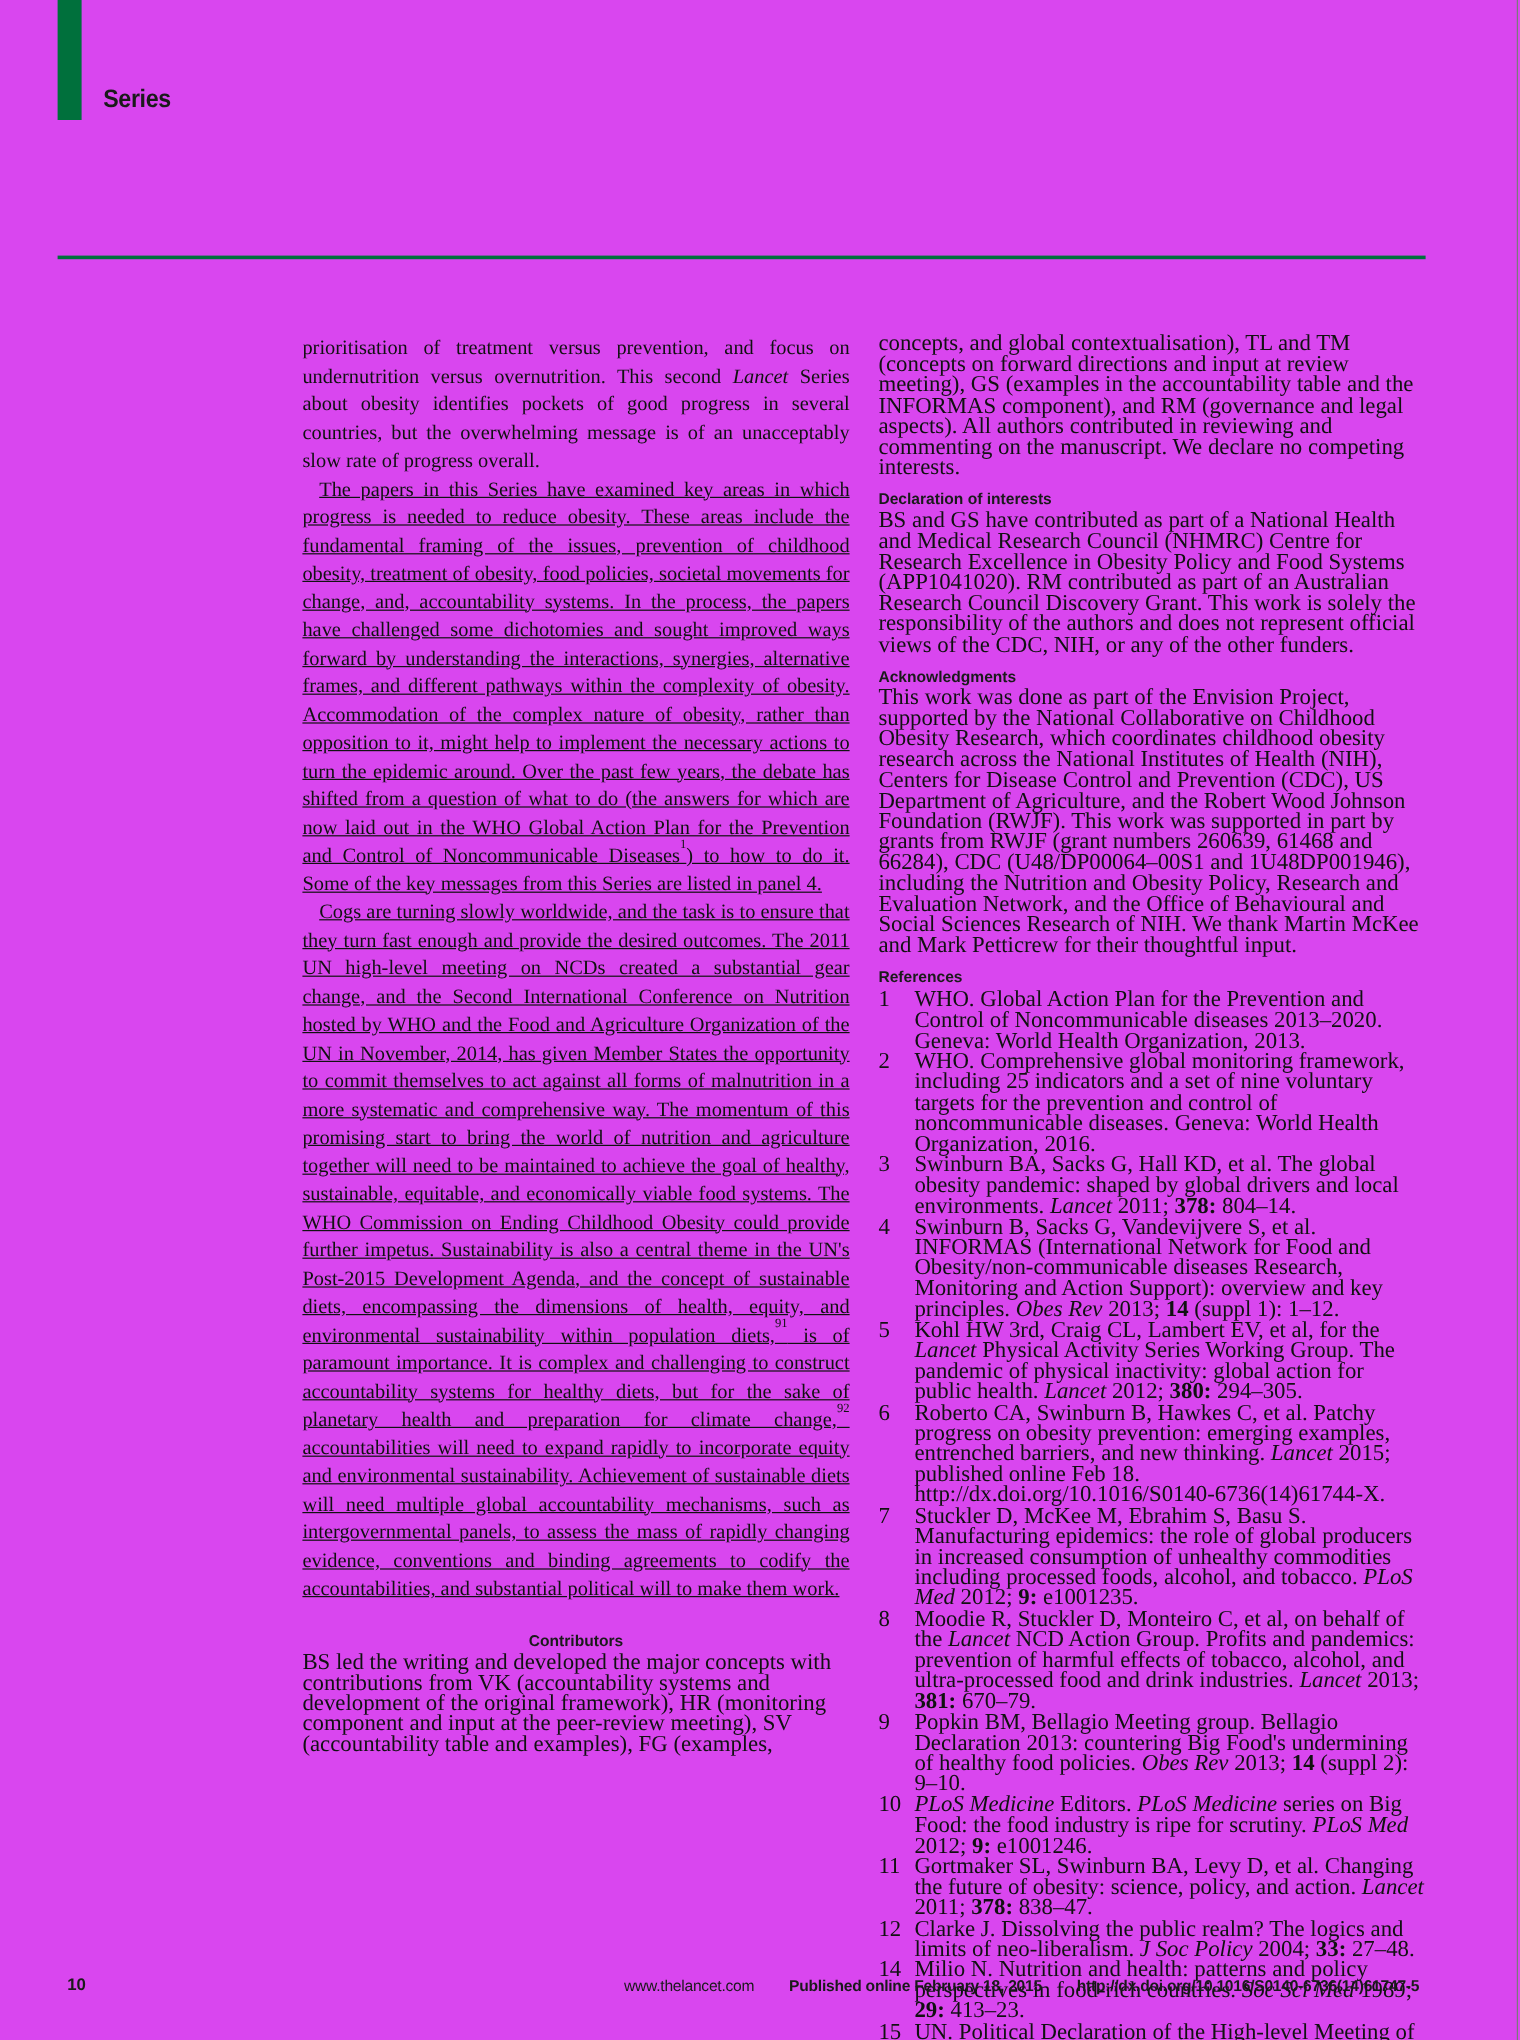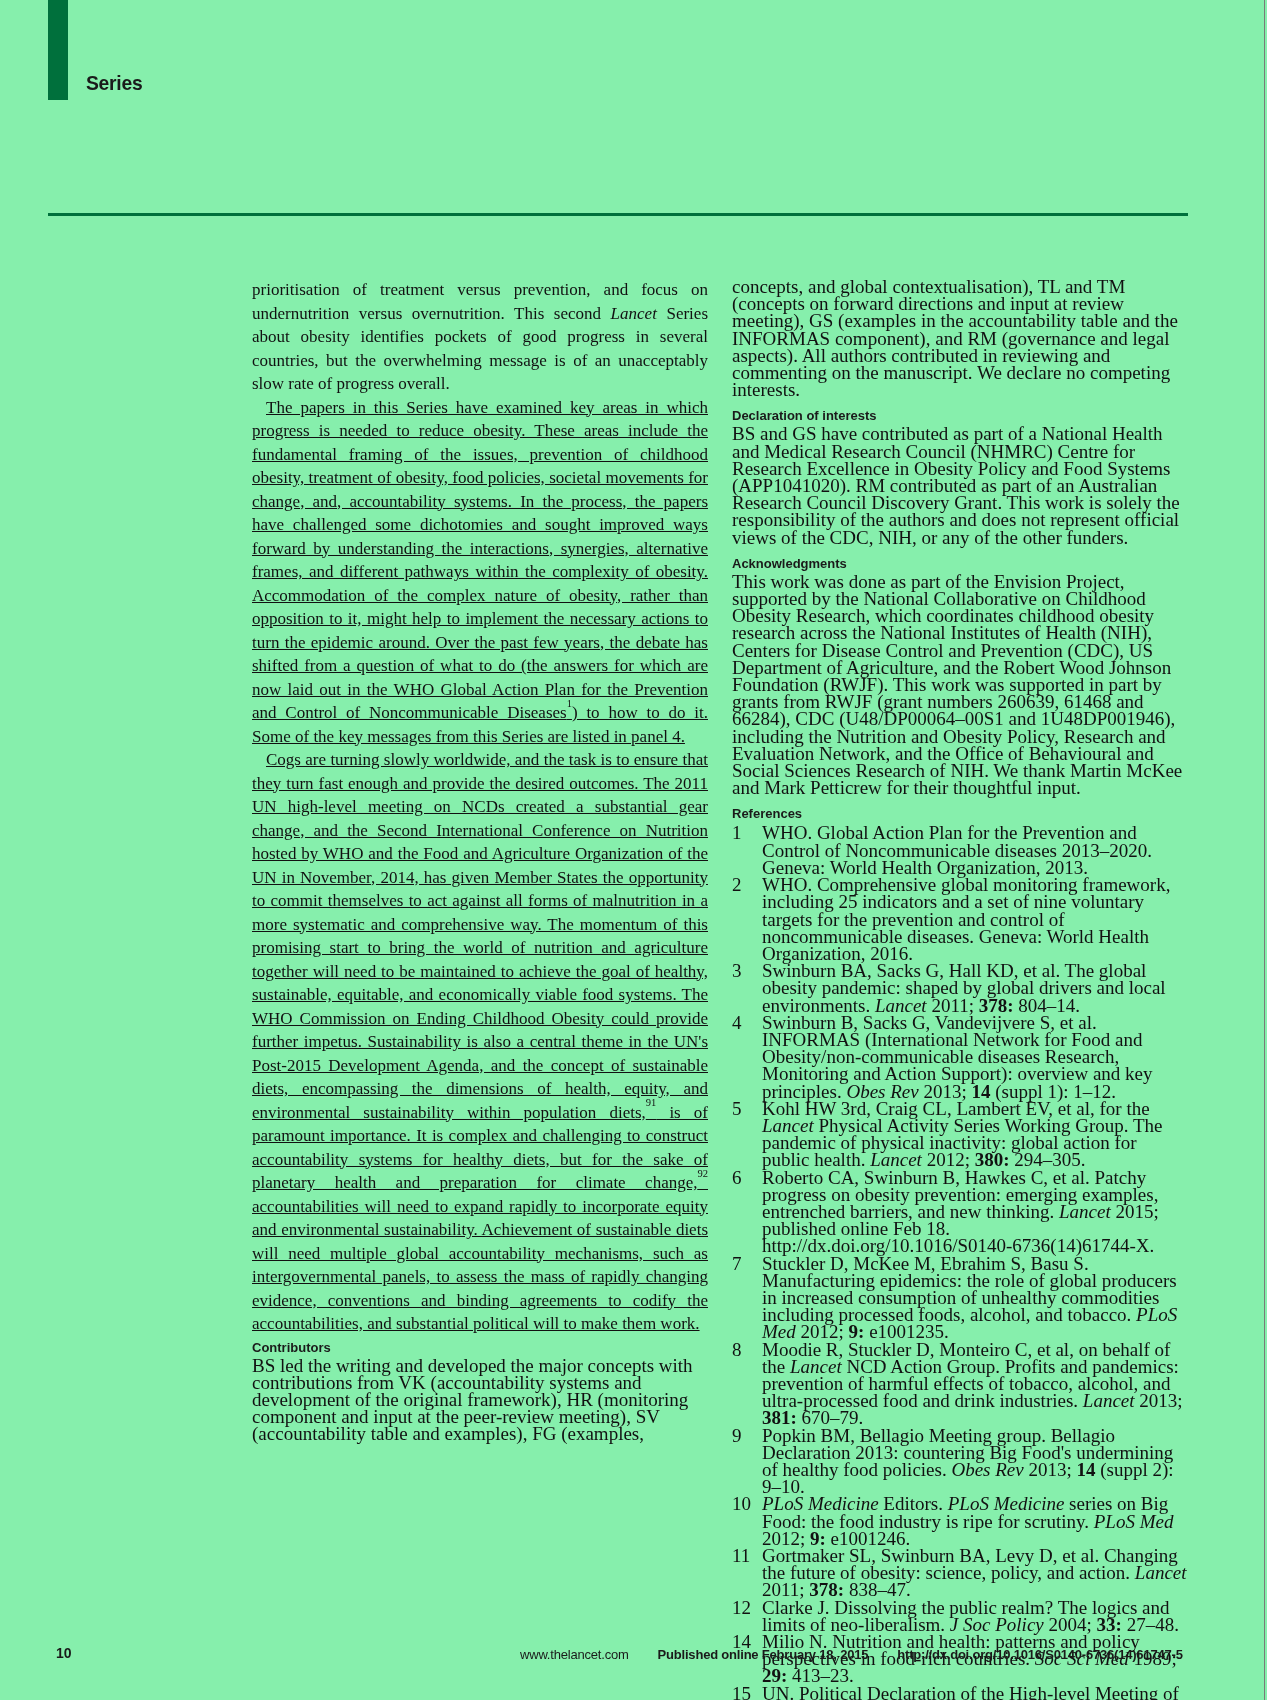--- a/index.html
+++ b/index.html
@@ -1,34 +1,34 @@
 <!DOCTYPE html>
 <html><head>
 <meta charset="utf-8">
 <style>
   html,body{margin:0;padding:0;background:#e9e9e9;}
-  .page{position:relative;width:1267px;height:1700px;background:#86efac;overflow:hidden;
+  .page{position:relative;width:1267px;height:1700px;background:#d946ef;overflow:hidden;
         color:#111;font-family:"Liberation Serif",serif;margin:0 auto;}
   .accent-bar{position:absolute;left:48px;top:0;width:20px;height:100px;}
   .series-label{position:absolute;left:86px;top:72px;
         font:bold 21px/1 "Liberation Sans",sans-serif;color:#1a1a1a;
         letter-spacing:-0.3px;transform:scaleX(.92);transform-origin:left center;}
   .rule{position:absolute;left:48px;top:213px;width:1140px;height:3px;}
   .edge{position:absolute;left:1264px;top:0;width:1px;height:1700px;background:#7a7a7a;}
 
   .col{position:absolute;top:278px;width:456px;}
   .col-left{left:252px;}
   .col-right{left:732px;}
 
   .body p{margin:0;font-size:17px;line-height:23.5px;text-align:justify;}
   .body p.indent{text-indent:14px;text-decoration:underline;}
 
   .small{font-size:19px;line-height:17.2px;}
   .sec-head{margin:10px 0 1px 0;font:bold 13px/16px "Liberation Sans",sans-serif;color:#1a1a1a;}
-  .col-left .sec-head{margin-top:4px;}
+  .col-left .sec-head{margin-top:24px;text-align:center;}
 
   sup{font-size:62%;line-height:0;position:relative;top:-0.45em;}
 
   .refs{list-style:none;margin:2px 0 0 0;padding:0;}
   .ref{display:flex;}
   .ref-num{flex:0 0 30px;}
   .ref-text{flex:1;}
 
   .footer-pagenum{position:absolute;left:56px;top:1646px;
         font:bold 14px/1 "Liberation Sans",sans-serif;color:#1a1a1a;}

